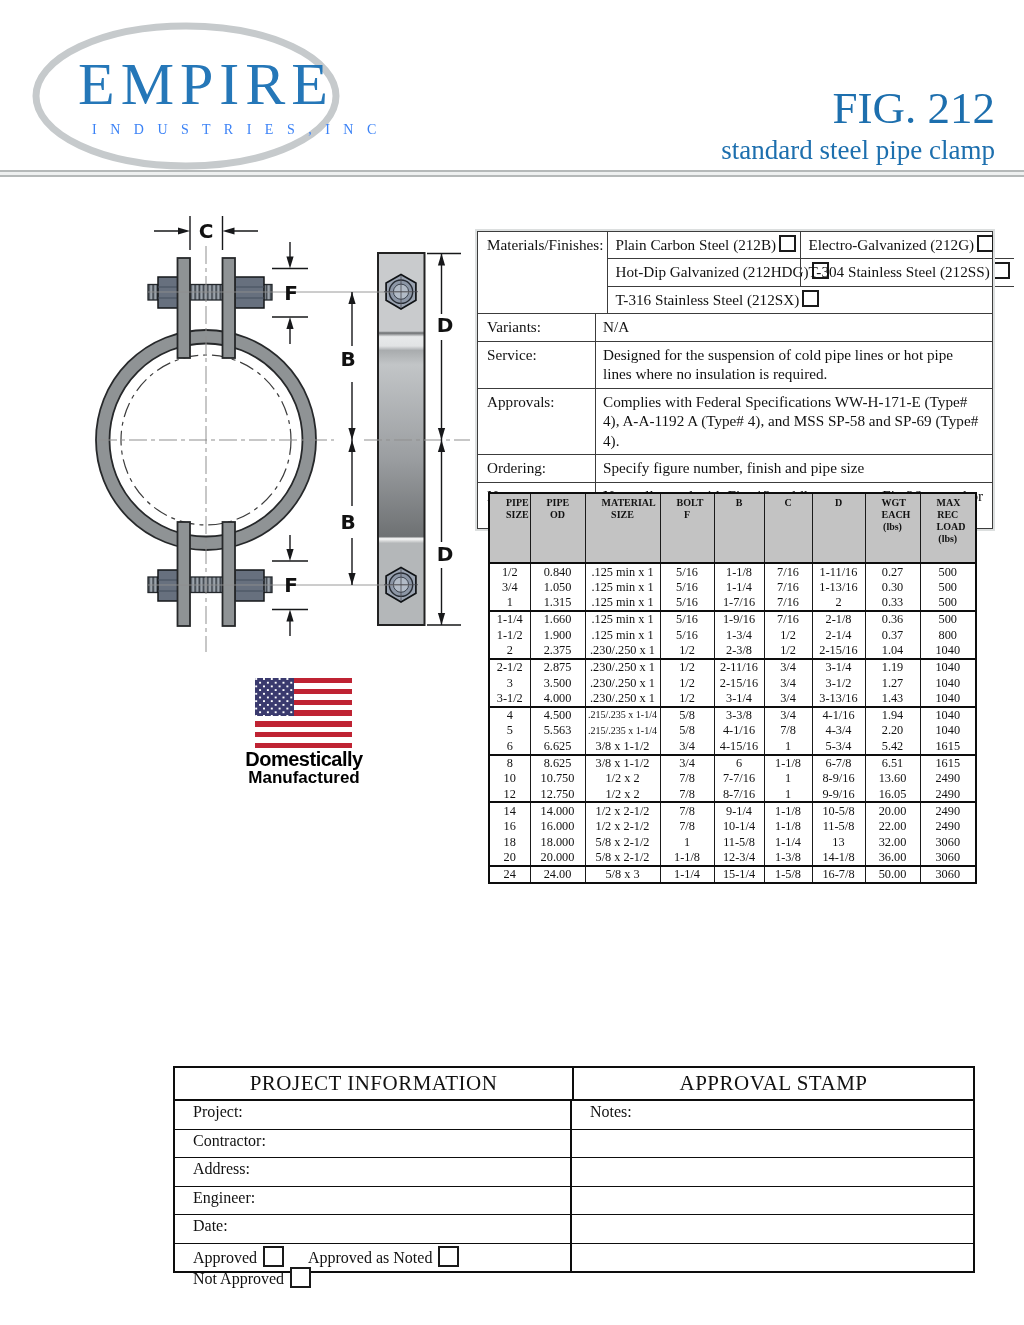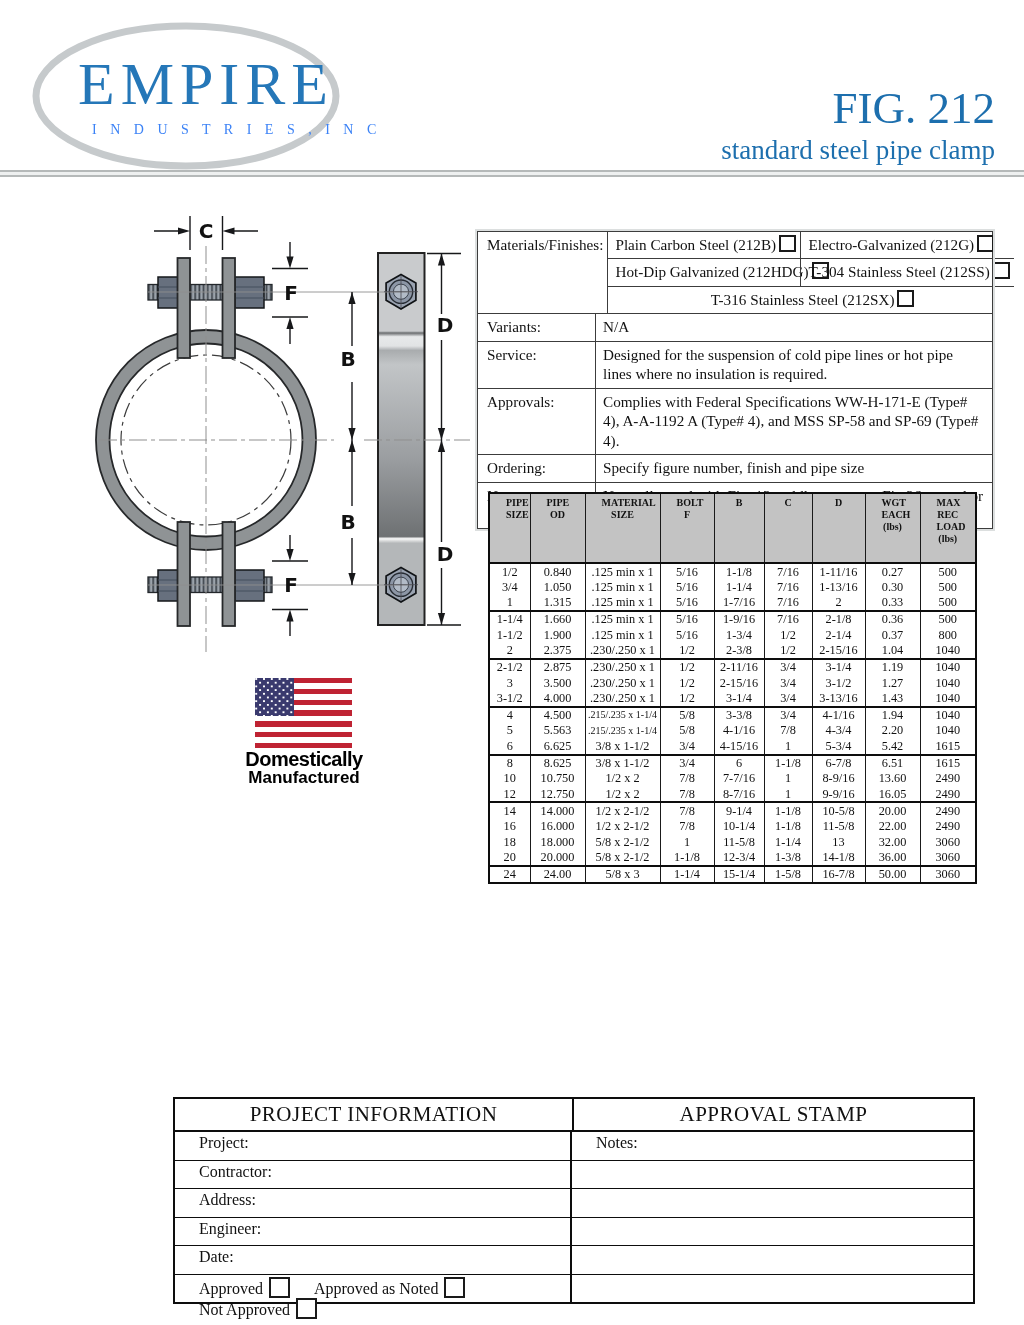--- a/index.html
+++ b/index.html
@@ -24,21 +24,21 @@
   
   .info-table{position:absolute;left:477px;top:231px;width:514px;background:#fff;
               border:1.4px solid #3c3c3c;outline:2.5px solid #dcdfdf;font-size:15.2px;line-height:1.28;}
   .info-row{display:flex;}
   .info-row + .info-row{border-top:1.4px solid #3c3c3c;}
   .info-label{flex:0 0 117px;padding:3px 4px 4px 9px;box-sizing:border-box;}
   .info-value{flex:1;border-left:1.4px solid #3c3c3c;padding:3px 8px 4px 7px;}
   .mat-grid{flex:1;display:grid;grid-template-columns:193px 1fr;}
   .mat-cell{border-left:1.4px solid #3c3c3c;border-bottom:1.4px solid #3c3c3c;
             padding:3px 4px 4px 7px;white-space:nowrap;}
-  .mat-cell.span2{grid-column:1/-1;border-bottom:none;text-align:center;}
+  .mat-cell.span2{grid-column:1/-1;border-bottom:none;}
   .checkbox{display:inline-block;width:13px;height:13px;border:2px solid #1a1a1a;background:#fff;
             margin-left:3px;vertical-align:-2px;}
   .checkbox.big{width:17px;height:17px;border-width:2.2px;margin-left:6px;vertical-align:-4px;}
 
   
   .spec-table{position:absolute;left:488px;top:492px;width:487px;border-collapse:collapse;
               table-layout:fixed;border:2.6px solid #0d0d0d;font-family:"Liberation Serif",serif;}
   .spec-table th{background:var(--header-gray,#c3c3c3);font-weight:bold;font-size:10px;line-height:1.2;
                  white-space:pre-line;border:1.4px solid #1a1a1a;padding:3px 16px 5px;vertical-align:top;
                  text-align:center;height:60px;}
@@ -54,27 +54,27 @@
      background-image:radial-gradient(circle,#fff 1.1px,rgba(0,0,0,0) 1.4px),
                       radial-gradient(circle,#fff 1.1px,rgba(0,0,0,0) 1.4px);
      background-size:7.8px 7.4px,7.8px 7.4px;background-position:1.2px 1px,5.1px 4.7px;}
   .flag-caption{position:absolute;left:238px;top:749px;width:132px;text-align:center;
      font-family:"Liberation Sans",sans-serif;font-weight:bold;color:#000;}
   .flag-caption .l1{font-size:20px;line-height:1.0;letter-spacing:-0.5px;}
   .flag-caption .l2{font-size:17px;line-height:1.05;}
 
   
   .project-form{position:absolute;left:173px;top:1066px;width:798px;border:2.6px solid #0d0d0d;
-                background:#fff;margin-top:31px;}
+                background:#fff;}
   .form-header-row{display:flex;border-bottom:2.4px solid #0d0d0d;height:31px;}
   .form-header{flex:1;text-align:center;font-size:21px;line-height:31px;letter-spacing:0.5px;}
   .form-header.left{border-right:2.4px solid #0d0d0d;flex:0 0 397px;}
   .form-rows .form-row{display:flex;height:27.5px;}
   .form-rows .form-row + .form-row{border-top:1.9px solid #0d0d0d;}
-  .form-cell{box-sizing:border-box;padding:2px 24px 0;font-size:16px;}
+  .form-cell{box-sizing:border-box;padding:2px 18px 0;font-size:16px;}
   .form-cell.left{flex:0 0 397px;border-right:2.4px solid #0d0d0d;}
   .form-cell.right{flex:1;}
   .approval-option{margin-right:24px;white-space:nowrap;}
 
   
   .drawing{position:absolute;left:95px;top:213px;}
 </style>
 </head>
 <body>
 

